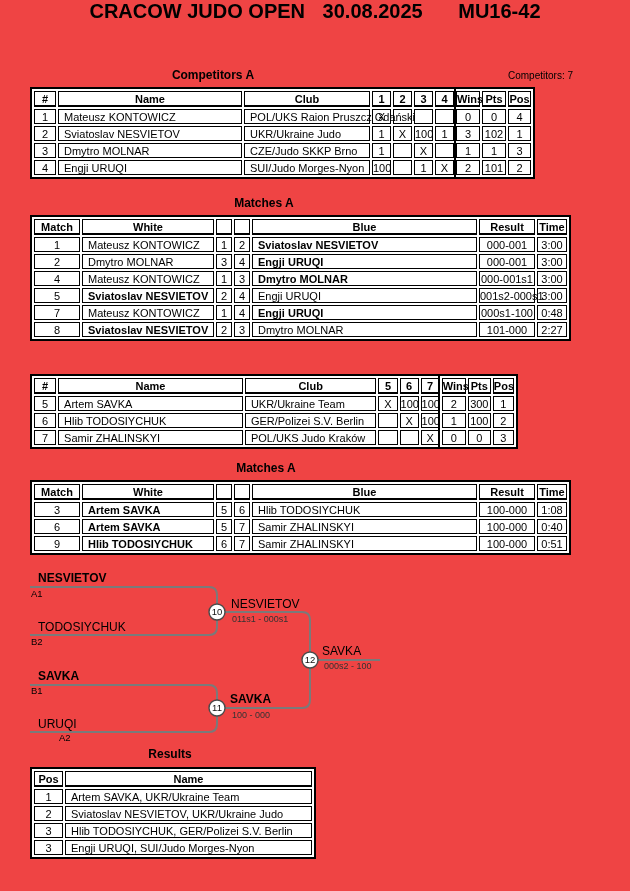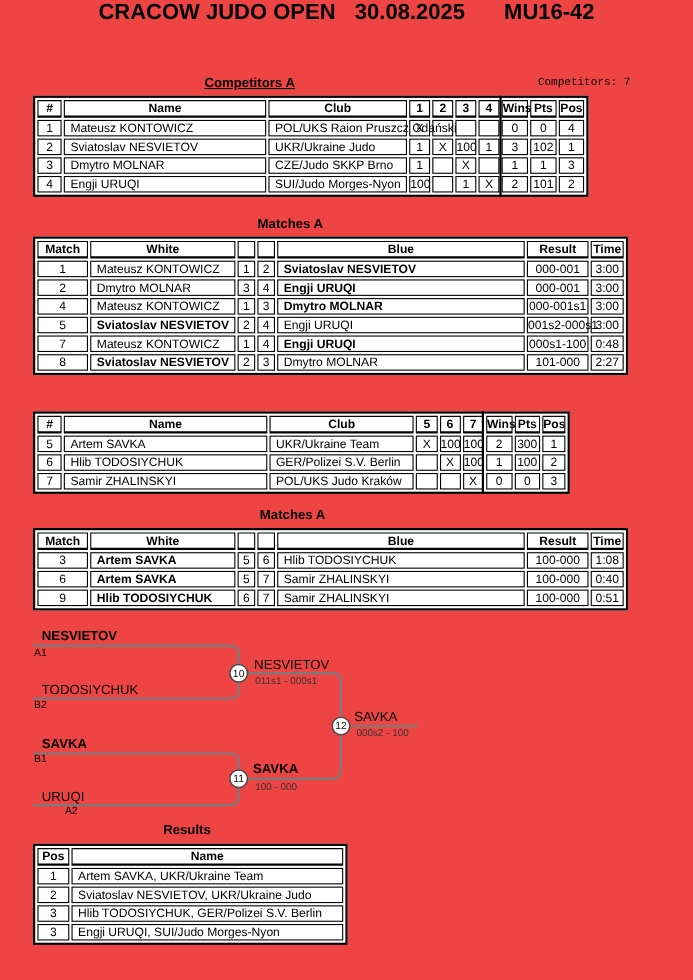--- a/index.html
+++ b/index.html
@@ -8,21 +8,21 @@
     font-family:"Liberation Sans", sans-serif; color:#000; overflow:hidden;
   }
   .abs { position:absolute; }
   .title {
     left:0; top:45; width:630px; text-align:center;
     font-size:20px; font-weight:bold; white-space:nowrap;
   }
   .title .gap1 { margin-left:12px; }
   .title .gap2 { margin-left:30px; }
   .sectitle { font-size:12px; font-weight:bold; text-align:center; width:200px; line-height:13px; }
-  .compcount { font-size:10px; line-height:11px;font-family:Liberation Mono, monospace; }
+  .compcount { font-size:10px; line-height:11px; }
 
   table {
     position:absolute; border-collapse:separate; border-spacing:2px;
     border:2px solid #000; table-layout:fixed; background:#fff;
   }
   td, th {
     box-sizing:border-box; border:1px solid #000; font-size:11px;
     height:15px; line-height:12px; padding:0; text-align:center;
     vertical-align:middle; white-space:nowrap; overflow:visible;
   }
@@ -42,21 +42,21 @@
 </head>
 <body>
 
 <div class="page">
 
   <div class="abs title">
     <span>CRACOW JUDO OPEN</span>
     <span class="gap1">30.08.2025</span>
     <span class="gap2">MU16-42</span>
   </div>
-  <div class="abs sectitle" style="left:127px; top:69px;text-decoration:underline;">Competitors A</div>
+  <div class="abs sectitle" style="left:113px; top:69px;">Competitors A</div>
   <div class="abs compcount" style="right:57px; top:70px;">Competitors: 7</div>
 
   <table style="left:30px; top:87px; width:505px;">
     <colgroup>
         <col style="width:22px">
         <col style="width:184px">
         <col style="width:126px">
         <col style="width:19px">
         <col style="width:19px">
         <col style="width:19px">

